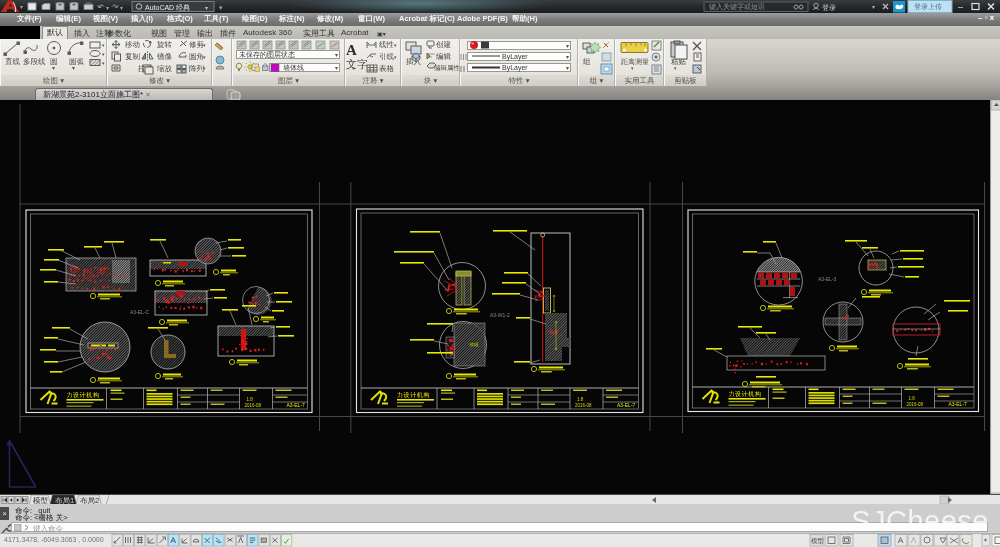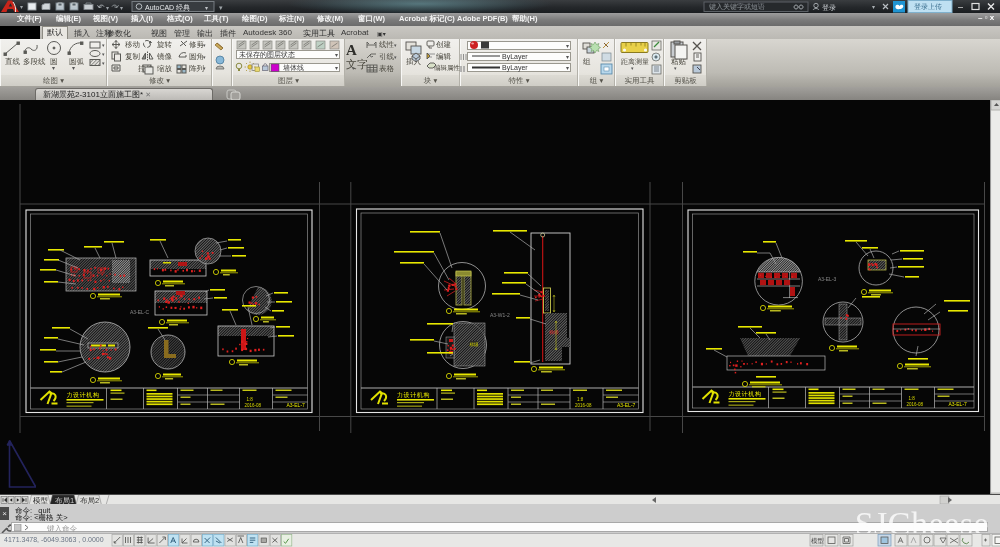--- a/index.html
+++ b/index.html
@@ -33,21 +33,21 @@
     background:linear-gradient(180deg,#a2a09c,#868480); }
   #ftab { position:absolute; left:35px; top:1px; width:178px; height:12px;
     background:linear-gradient(180deg,#d8d6d2,#bcbab6); border-radius:3px 3px 0 0;
     border:1px solid #6d6b67; border-bottom:none; font-size:8px; color:#222; line-height:11px; padding-left:7px; }
   #canvas { left:0; top:100px; width:990px; height:394px; background:#060606; }
   #vscroll { left:990px; top:100px; width:10px; height:404px; background:#e5e5e3; border-left:1px solid #999; }
   #laytabs { left:0; top:494px; width:1000px; height:10px; background:#e6e6e4; border-top:1px solid #4a4a4a; font-size:7.5px; }
   #cmddock { left:0; top:504px; width:1000px; height:29px; background:#cdcdcd; }
   #cmdinput { position:absolute; left:11px; top:17.5px; width:977px; height:10.5px; background:#fdfdfd; border:1px solid #a8a8a8; }
   .cmdtext { position:absolute; font-size:7.5px; color:#1a1a1a; }
-  #watermark { position:absolute; right:11px; top:1px; font-size:34px; color:rgba(252,252,252,.82); letter-spacing:0.5px;font-family:Liberation Serif, serif; }
+  #watermark { position:absolute; right:11px; top:1px; font-size:29px; color:rgba(252,252,252,.82); letter-spacing:0.5px; }
   #statusbar { left:0; top:533px; width:1000px; height:14px; background:#e8e8e6; border-top:1px solid #b2b2b2; }
 </style>
 </head>
 <body>
 <div id="app">
   <div class="abs" id="titlebar"></div>
   <div class="abs" id="titlehaze"></div>
   <svg class="abs" style="left:0;top:0" width="1000" height="13">
 
     <path d="M1 12 L8 0.5 L12 0.5 L19 12 L14.5 12 L13 9 L7.5 9 L6.5 12 Z" fill="#c8251a"></path>
@@ -125,20 +125,23 @@
   <div class="abs" id="ribbon">
     <div class="panel" style="left:0;width:107px">
         <div class="plabel">绘图 ▾</div>
       </div>
     <div class="panel" style="left:107px;width:105px">
         <div class="plabel">修改 ▾</div>
       </div>
     <div class="panel" style="left:212px;width:20px"></div>
     <div class="panel" style="left:232px;width:113px">
         <div class="plabel">图层 ▾</div>
+      </div>
+    <div class="panel" style="left:345px;width:56px">
+        <div class="plabel">注释 ▾</div>
       </div>
     <div class="panel" style="left:401px;width:59px">
         <div class="plabel">块 ▾</div>
       </div>
     <div class="panel" style="left:460px;width:118px">
         <div class="plabel">特性 ▾</div>
       </div>
     <div class="panel" style="left:578px;width:37px">
         <div class="plabel">组 ▾</div>
       </div>
@@ -995,21 +998,21 @@
     <svg style="position:absolute;left:0;top:19px" width="12" height="12">
       <path d="M2 10 L7 5 M7 5 a3 3 0 1 0 3 -3 l-2 2" stroke="#555" stroke-width="1.6" fill="none"></path>
     </svg>
     <div class="cmdtext" style="left:15px;top:1.5px;">命令: _quit</div>
     <div class="cmdtext" style="left:15px;top:9px;">命令: &lt;栅格 关&gt;</div>
     <div id="cmdinput"></div>
     <svg style="position:absolute;left:14px;top:20px" width="16" height="8">
       <rect x="0" y="0" width="7" height="7" fill="#c8c8c8" stroke="#888" stroke-width="0.6"></rect>
       <path d="M11 1 l3 2.5 -3 2.5" fill="none" stroke="#777" stroke-width="1"></path>
     </svg>
-    <div class="cmdtext" style="left:47px;top:19.5px;color:#9a9a9a;">键入命令</div>
+    <div class="cmdtext" style="left:33px;top:19.5px;color:#9a9a9a;">键入命令</div>
     <div id="watermark">SJCheese</div>
   </rect></div>
   <div class="abs" id="statusbar"></div>
   <div class="cmdtext abs" style="left:4px;top:536px;color:#6a7484;font-size:7px;">4171.3478, -6049.3063 , 0.0000</div>
   <svg class="abs" style="left:110px;top:534px" width="890" height="13">
 
 <rect x="2.0" y="0.5" width="10.3" height="11.5" fill="#e2e2e0" stroke="#a8a8a6" stroke-width="0.7"></rect>
 <rect x="13.3" y="0.5" width="10.3" height="11.5" fill="#e2e2e0" stroke="#a8a8a6" stroke-width="0.7"></rect>
 <rect x="24.6" y="0.5" width="10.3" height="11.5" fill="#e2e2e0" stroke="#a8a8a6" stroke-width="0.7"></rect>
 <rect x="35.9" y="0.5" width="10.3" height="11.5" fill="#e2e2e0" stroke="#a8a8a6" stroke-width="0.7"></rect>

